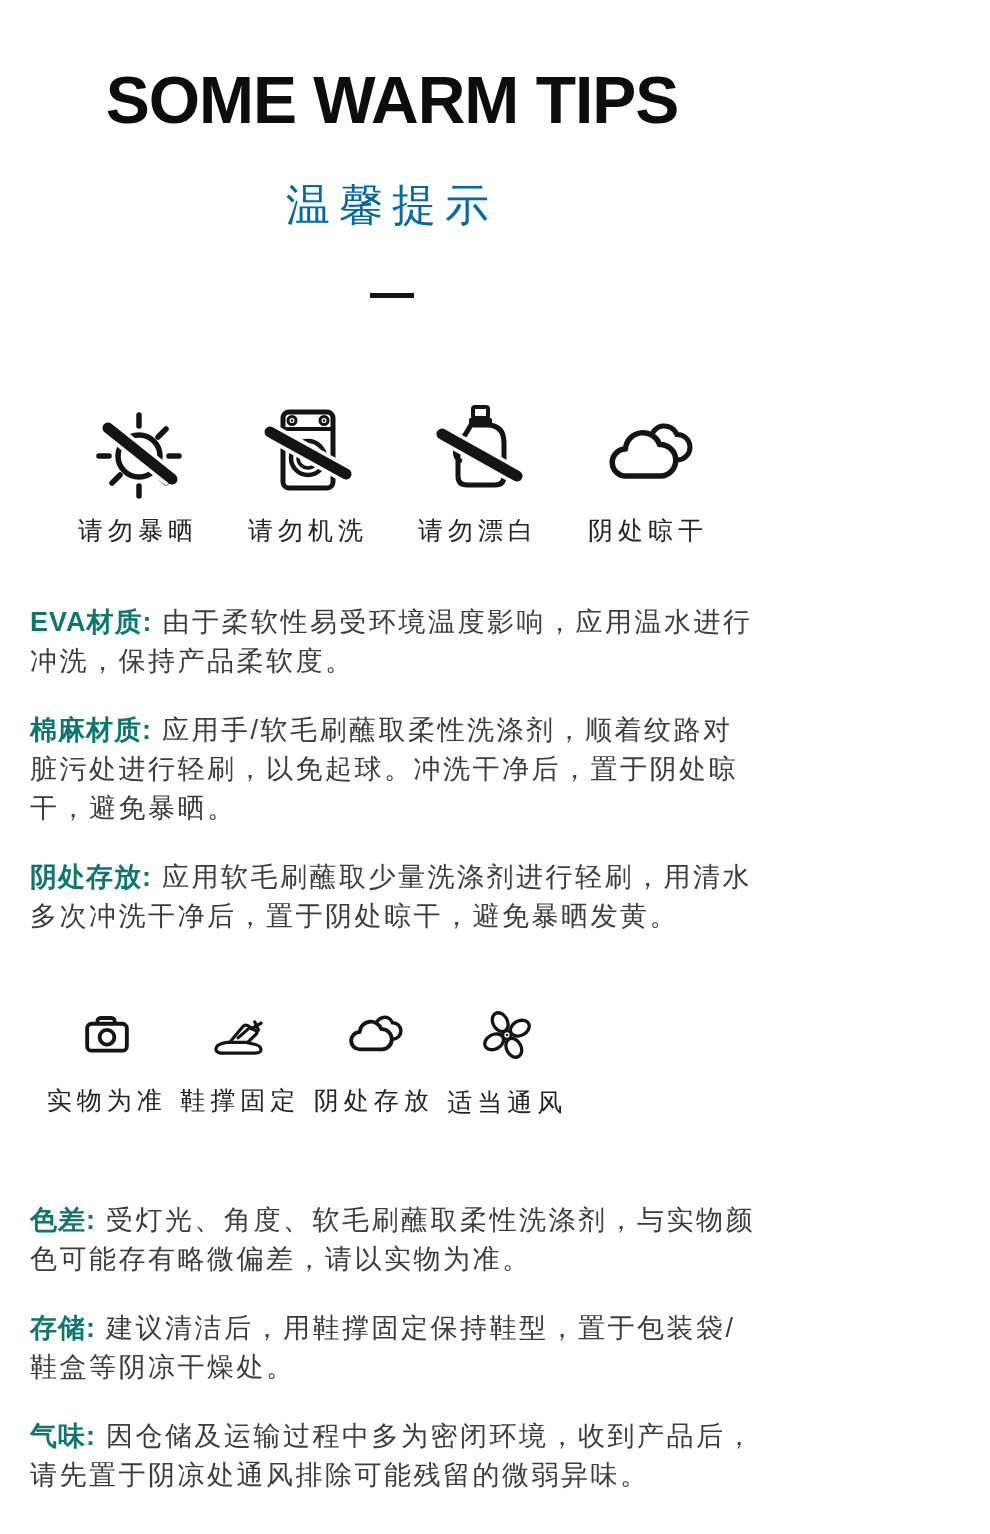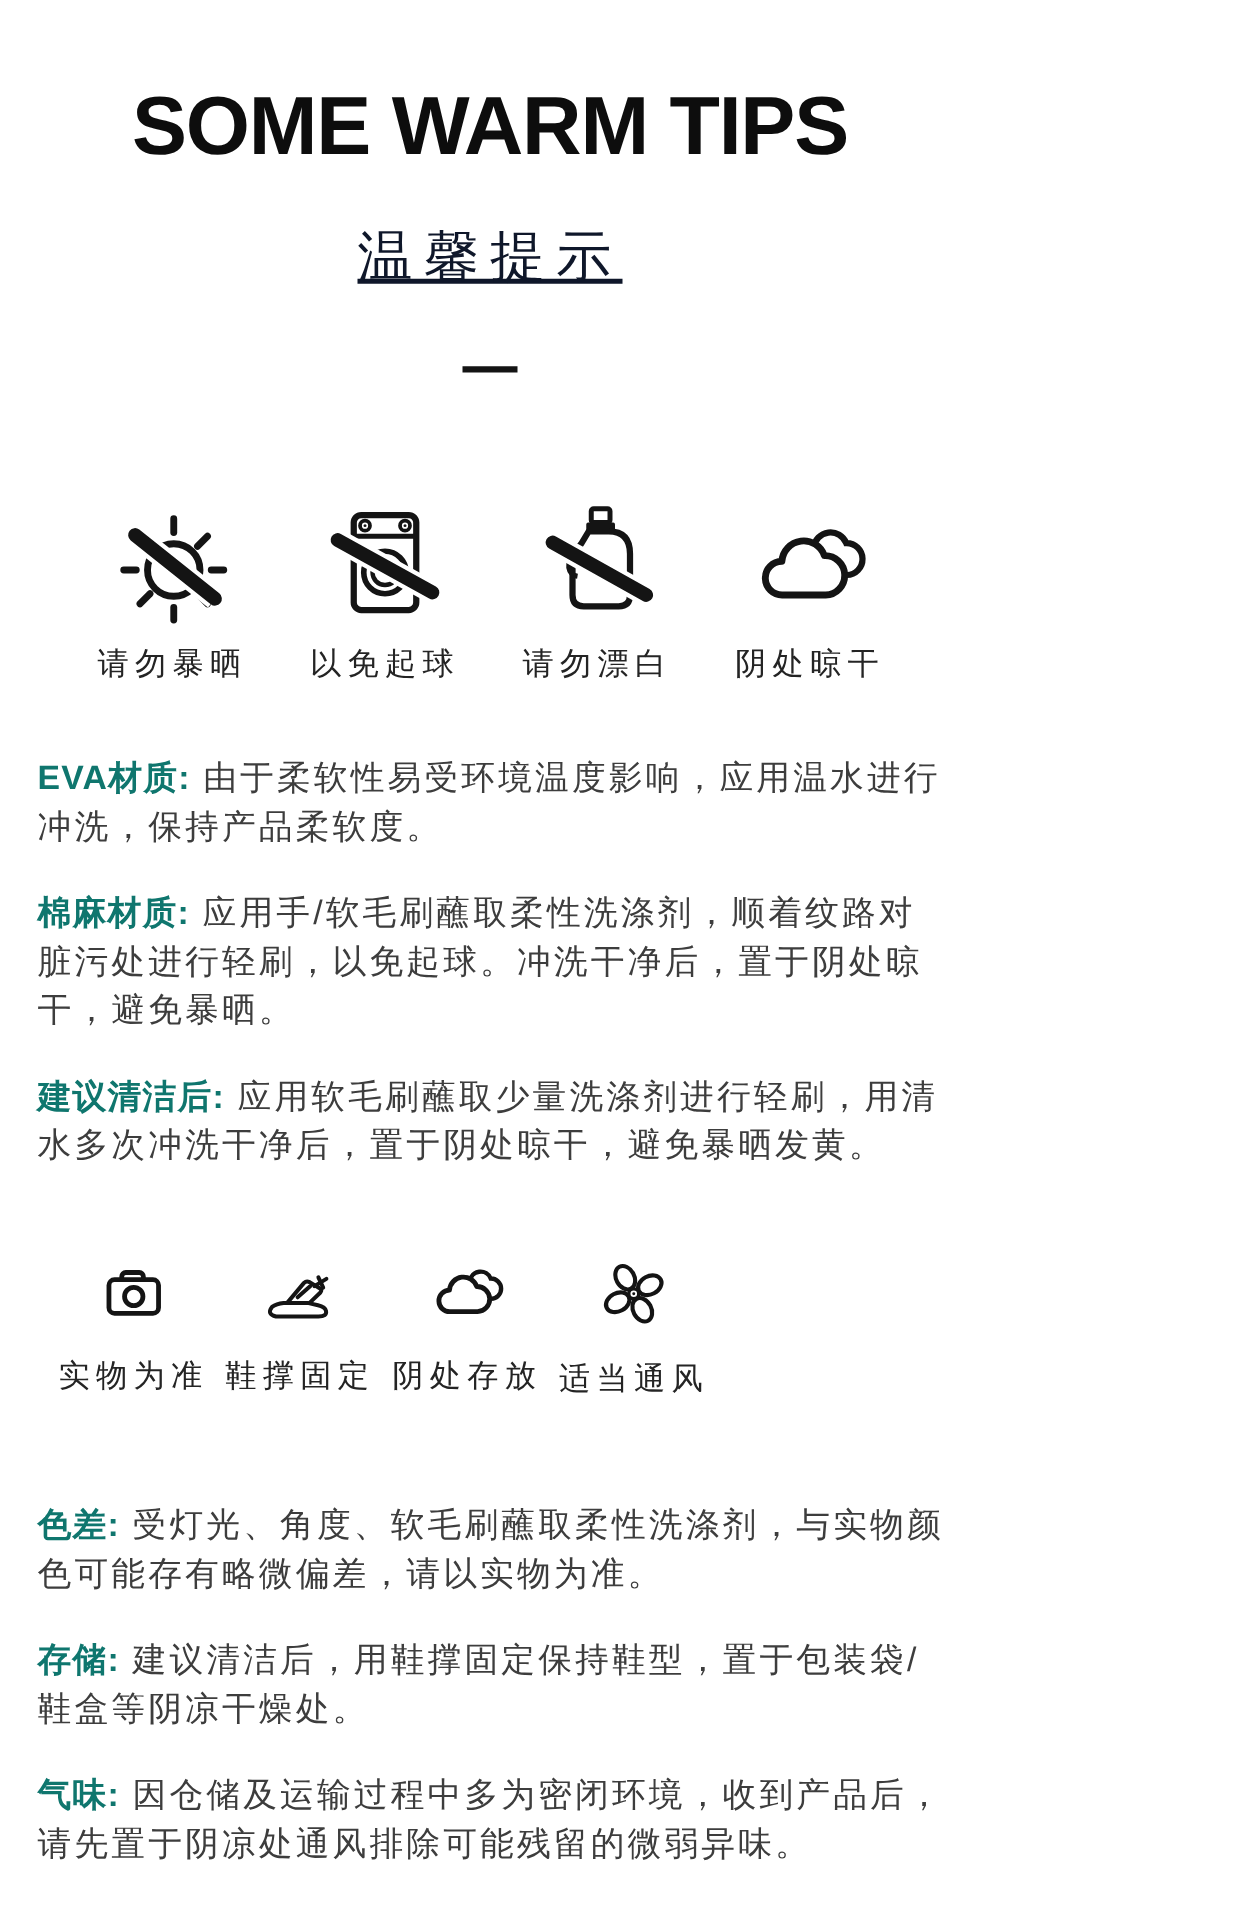--- a/index.html
+++ b/index.html
@@ -14,22 +14,21 @@
 
   .title {
     margin: 0; padding-top: 62px;
     text-align: center;
     font-size: 66px; font-weight: 800; letter-spacing: -1px;
     color: #0d0d0d;
   }
   .subtitle {
     margin: 38px 0 0; text-align: center;
     font-size: 44px; font-weight: normal; letter-spacing: 9px;
-    color: #0f172a;
-    text-decoration: underline;
+    color: #0369a1;
   }
   .divider {
     width: 44px; height: 5px; background: #141414;
     margin: 58px auto 0;
   }
 
   .icon-row { display: flex; justify-content: space-between; }
   .row1 { margin: 104px 60px 0 62px; }
   .row2 { margin: 66px 210px 0 40px; text-align: center; }
   .icon-item { display: flex; flex-direction: column; align-items: center; }
@@ -95,21 +94,21 @@
           <circle cx="34" cy="18.5" r="4" stroke-width="3"></circle>
           <circle cx="66" cy="18.5" r="4" stroke-width="3"></circle>
           <circle cx="34" cy="18.5" r="1.2" fill="#141414" stroke="none"></circle>
           <circle cx="66" cy="18.5" r="1.2" fill="#141414" stroke="none"></circle>
           <circle cx="50" cy="56" r="17" stroke-width="4.5"></circle>
           <circle cx="50" cy="56" r="10" stroke-width="3.5"></circle>
         </g>
         <line x1="12" y1="30" x2="88" y2="72" stroke="#ffffff" stroke-width="18"></line>
         <line x1="12" y1="30" x2="88" y2="72" stroke="#141414" stroke-width="11" stroke-linecap="round"></line>
       </svg>
-      <div class="icon-label">以免起球</div>
+      <div class="icon-label">请勿机洗</div>
     </div>
 
     <div class="icon-item">
       <svg width="100" height="100" viewBox="0 0 100 100">
         <g class="ic" stroke-linejoin="round">
           <rect x="45" y="5" width="15" height="11" rx="2" stroke-width="4"></rect>
           <rect x="41" y="16" width="23" height="7" rx="1.5" fill="#141414" stroke="none"></rect>
           <path d="M43 23 L37 33 q-7 7 -7 16 v25 q0 9 9 9 h28 q9 0 9 -9 V41 q0 -18 -17 -18 z" stroke-width="5"></path>
           <path d="M33 41 q-7 3 -6 11 q1 6 7 7" stroke-width="4"></path>
         </g>
@@ -131,21 +130,21 @@
   </div>
 
   <section class="paras">
     <p>
       <strong>EVA材质:</strong><span>由于柔软性易受环境温度影响，应用温水进行冲洗，保持产品柔软度。</span>
     </p>
     <p>
       <strong>棉麻材质:</strong><span>应用手/软毛刷蘸取柔性洗涤剂，顺着纹路对脏污处进行轻刷，以免起球。冲洗干净后，置于阴处晾干，避免暴晒。</span>
     </p>
     <p>
-      <strong>建议清洁后:</strong><span>应用软毛刷蘸取少量洗涤剂进行轻刷，用清水多次冲洗干净后，置于阴处晾干，避免暴晒发黄。</span>
+      <strong>阴处存放:</strong><span>应用软毛刷蘸取少量洗涤剂进行轻刷，用清水多次冲洗干净后，置于阴处晾干，避免暴晒发黄。</span>
     </p>
   </section>
 
   <div class="icon-row row2">
 
     <div class="icon-item">
       <svg width="66" height="64" viewBox="0 0 100 100">
         <path class="ic" d="M35 34 v-4 a5 5 0 0 1 5 -5 h17 a5 5 0 0 1 5 5 v4" stroke-width="6"></path>
         <rect class="ic" x="19" y="34" width="62" height="42" rx="7" stroke-width="6"></rect>
         <circle class="ic" cx="50" cy="55" r="11.5" stroke-width="6"></circle>

